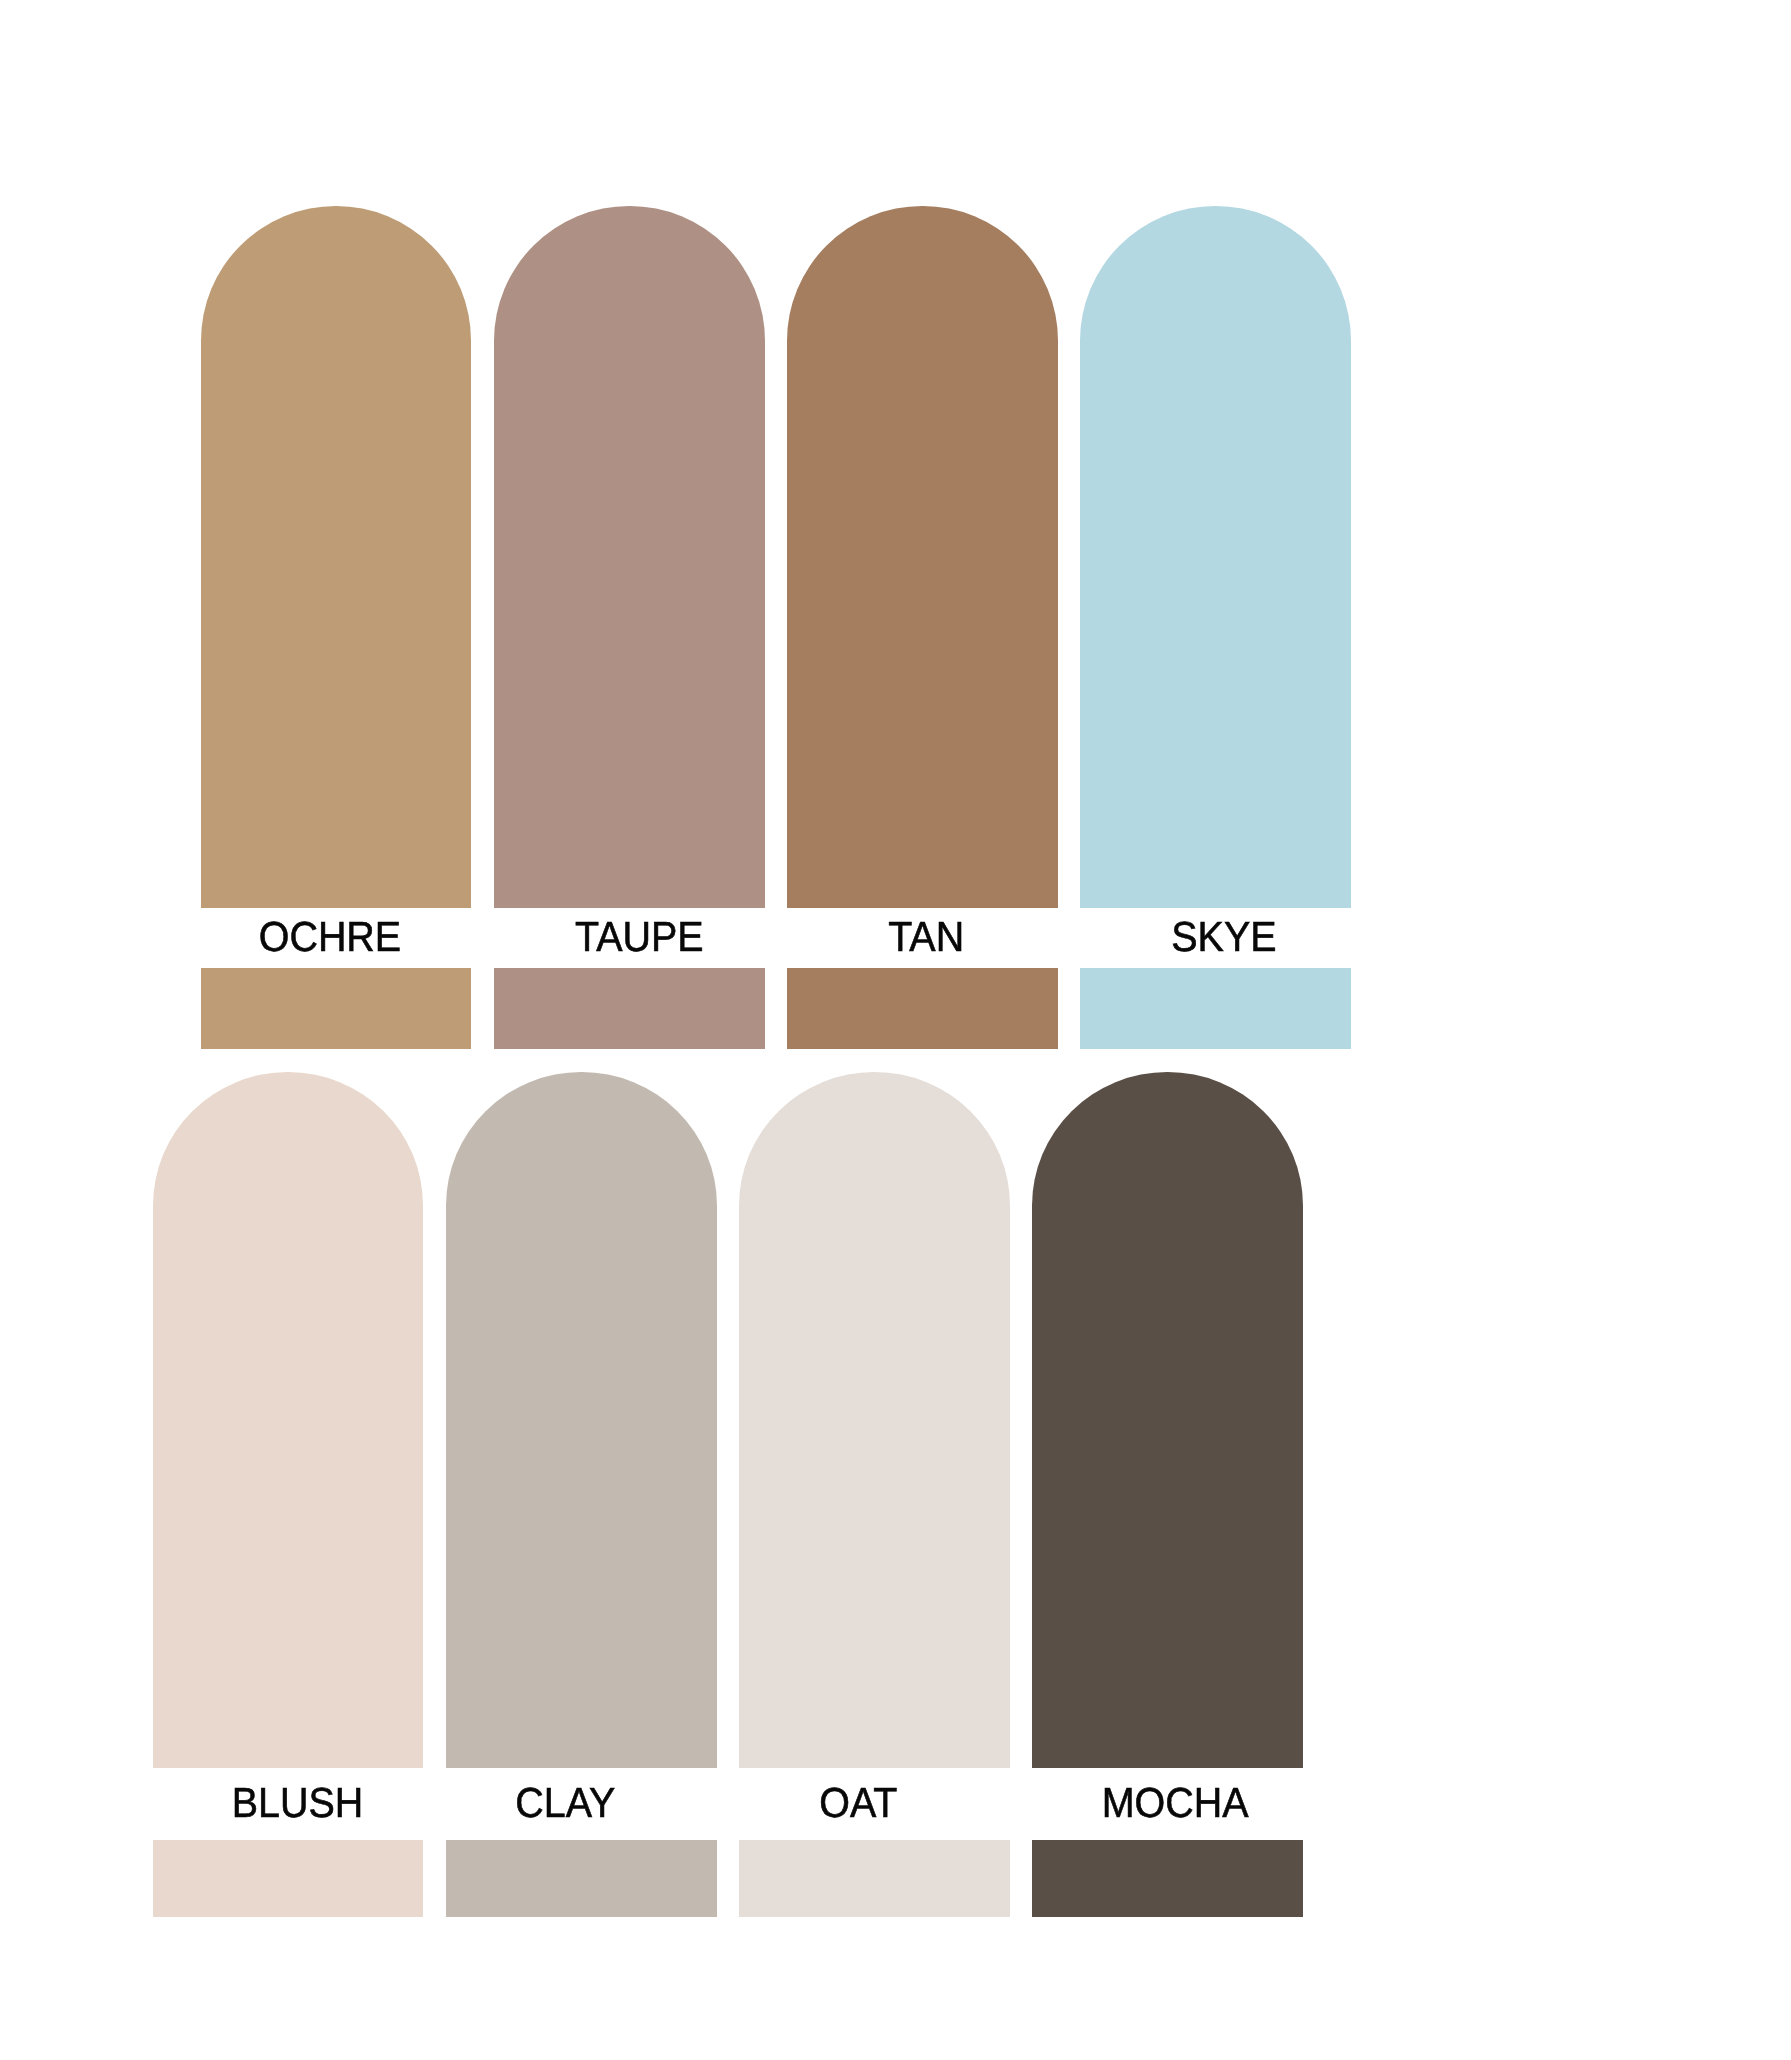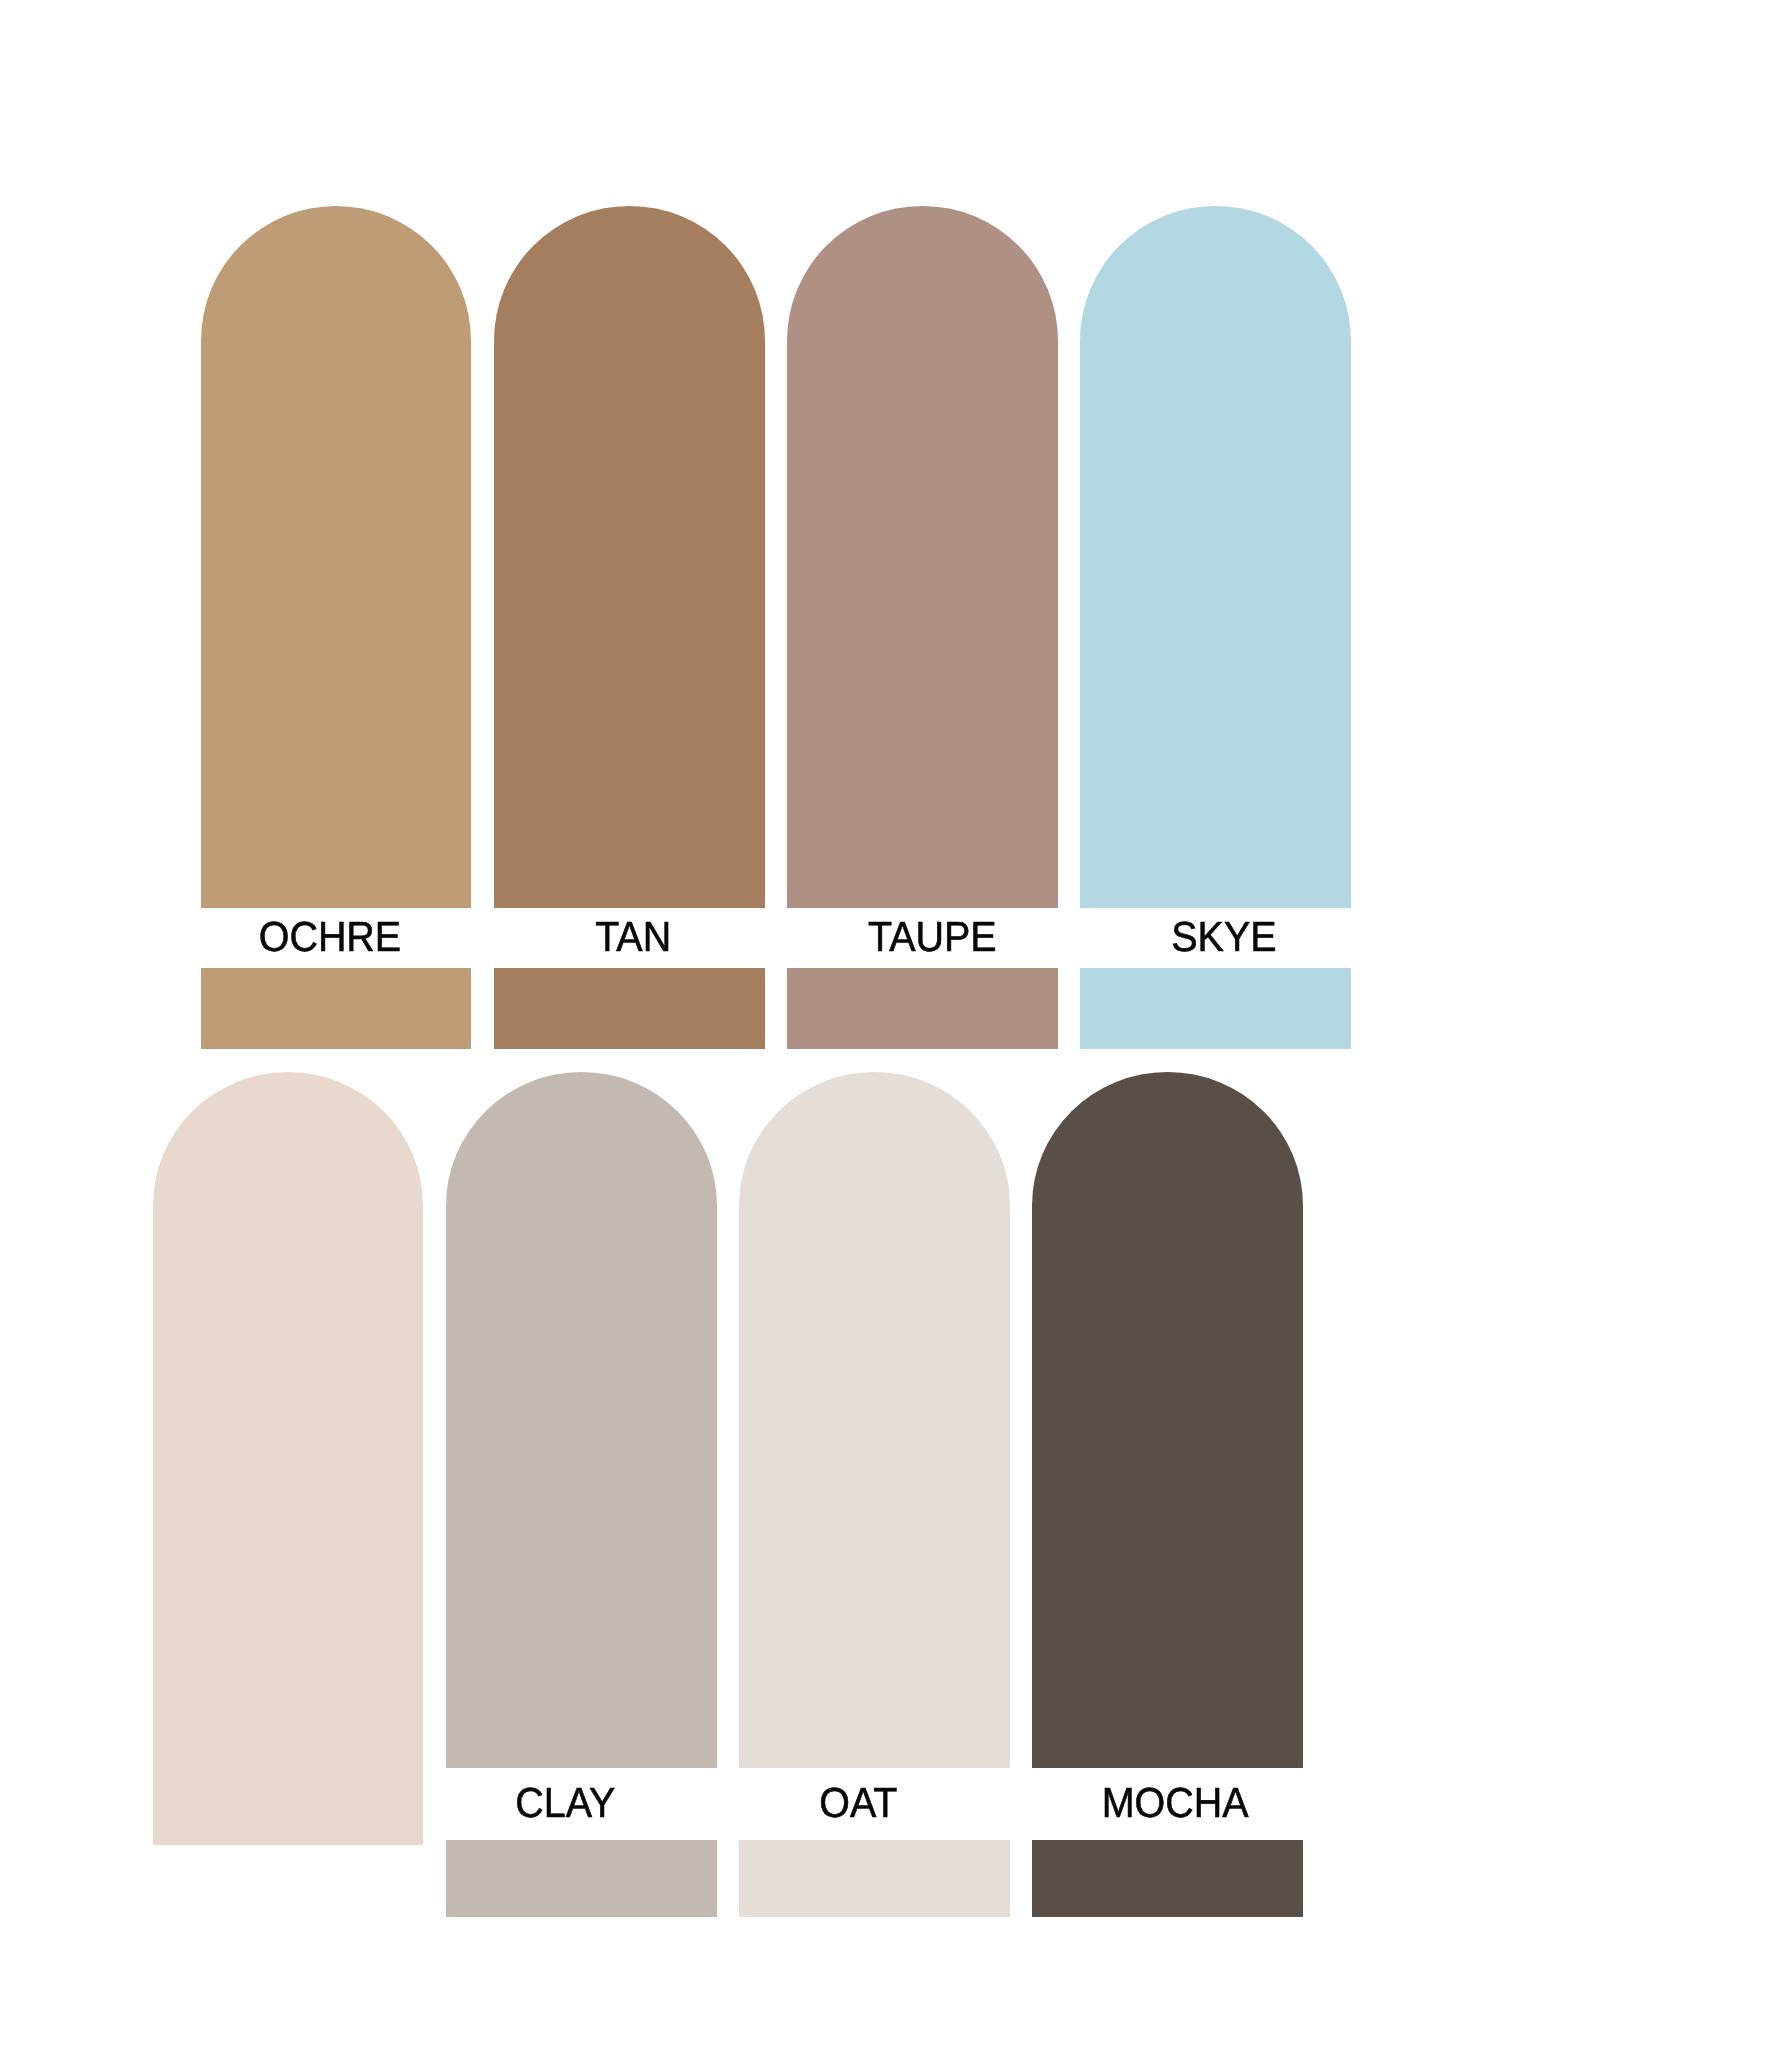--- a/index.html
+++ b/index.html
@@ -84,44 +84,47 @@
 <div class="palette-sheet">
   <div class="palette-row row-1">
     <div class="swatch-card">
       <div class="arch-shape" style="background: rgb(190, 156, 117);"></div>
       <div class="colour-label">
         <span style="--label-dx: -5.9px;">OCHRE</span>
       </div>
       <div class="chip-shape" style="background: rgb(190, 156, 117);"></div>
     </div>
     <div class="swatch-card">
+      <div class="arch-shape" style="background: rgb(174, 145, 132);"></div>
+      <div class="colour-label">
+        <span style="--label-dx: 9.9px;">TAUPE</span>
+      </div>
+      <div class="chip-shape" style="background: rgb(174, 145, 132);"></div>
+    </div>
+    <div class="swatch-card">
       <div class="arch-shape" style="background: rgb(165, 125, 95);"></div>
       <div class="colour-label">
         <span style="--label-dx: 3.7px;">TAN</span>
       </div>
       <div class="chip-shape" style="background: rgb(165, 125, 95);"></div>
-    </div>
-    <div class="swatch-card">
-      <div class="arch-shape" style="background: rgb(174, 145, 132);"></div>
-      <div class="colour-label">
-        <span style="--label-dx: 9.9px;">TAUPE</span>
-      </div>
-      <div class="chip-shape" style="background: rgb(174, 145, 132);"></div>
     </div>
     <div class="swatch-card">
       <div class="arch-shape" style="background: rgb(180, 216, 226);"></div>
       <div class="colour-label">
         <span style="--label-dx: 7.9px;">SKYE</span>
       </div>
       <div class="chip-shape" style="background: rgb(180, 216, 226);"></div>
     </div>
   </div>
   <div class="palette-row row-2">
     <div class="swatch-card">
       <div class="arch-shape" style="background: rgb(233, 216, 205);"></div>
+      <div class="colour-label">
+        <span style="--label-dx: 9.5px;">BLUSH</span>
+      </div>
       <div class="chip-shape" style="background: rgb(233, 216, 205);"></div>
     </div>
     <div class="swatch-card">
       <div class="arch-shape" style="background: rgb(194, 185, 176);"></div>
       <div class="colour-label">
         <span style="--label-dx: -16px;">CLAY</span>
       </div>
       <div class="chip-shape" style="background: rgb(194, 185, 176);"></div>
     </div>
     <div class="swatch-card">

